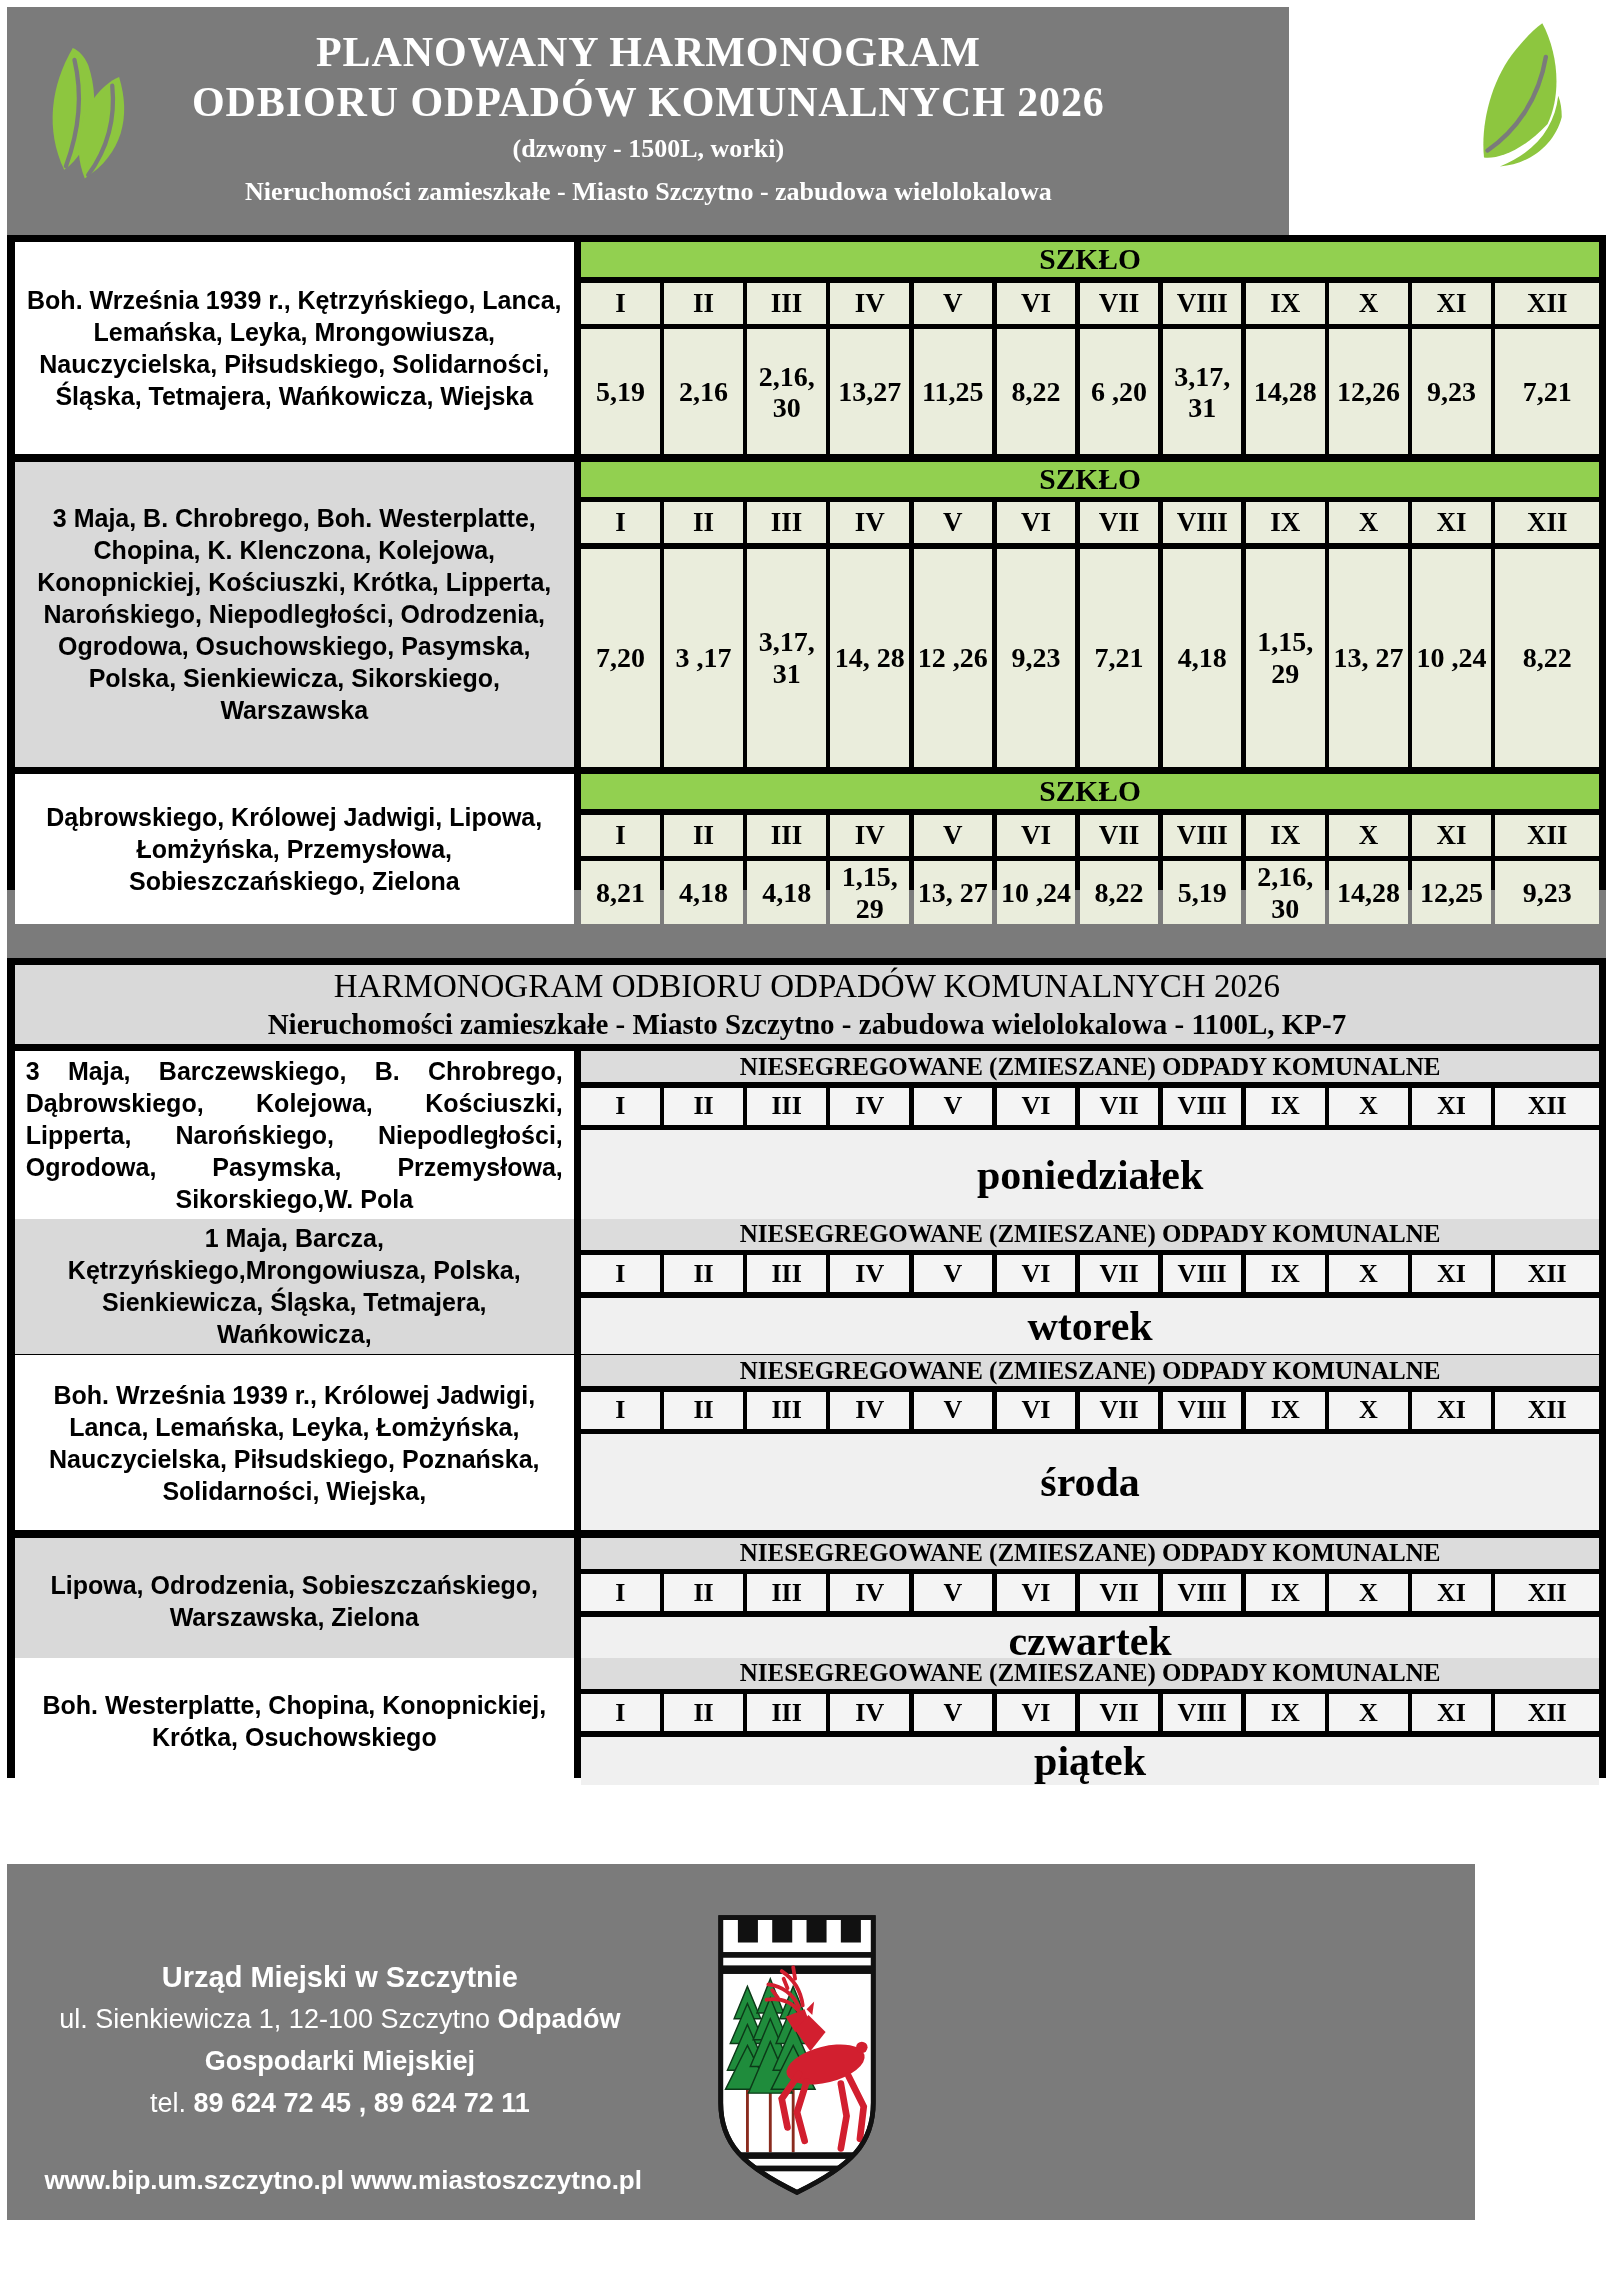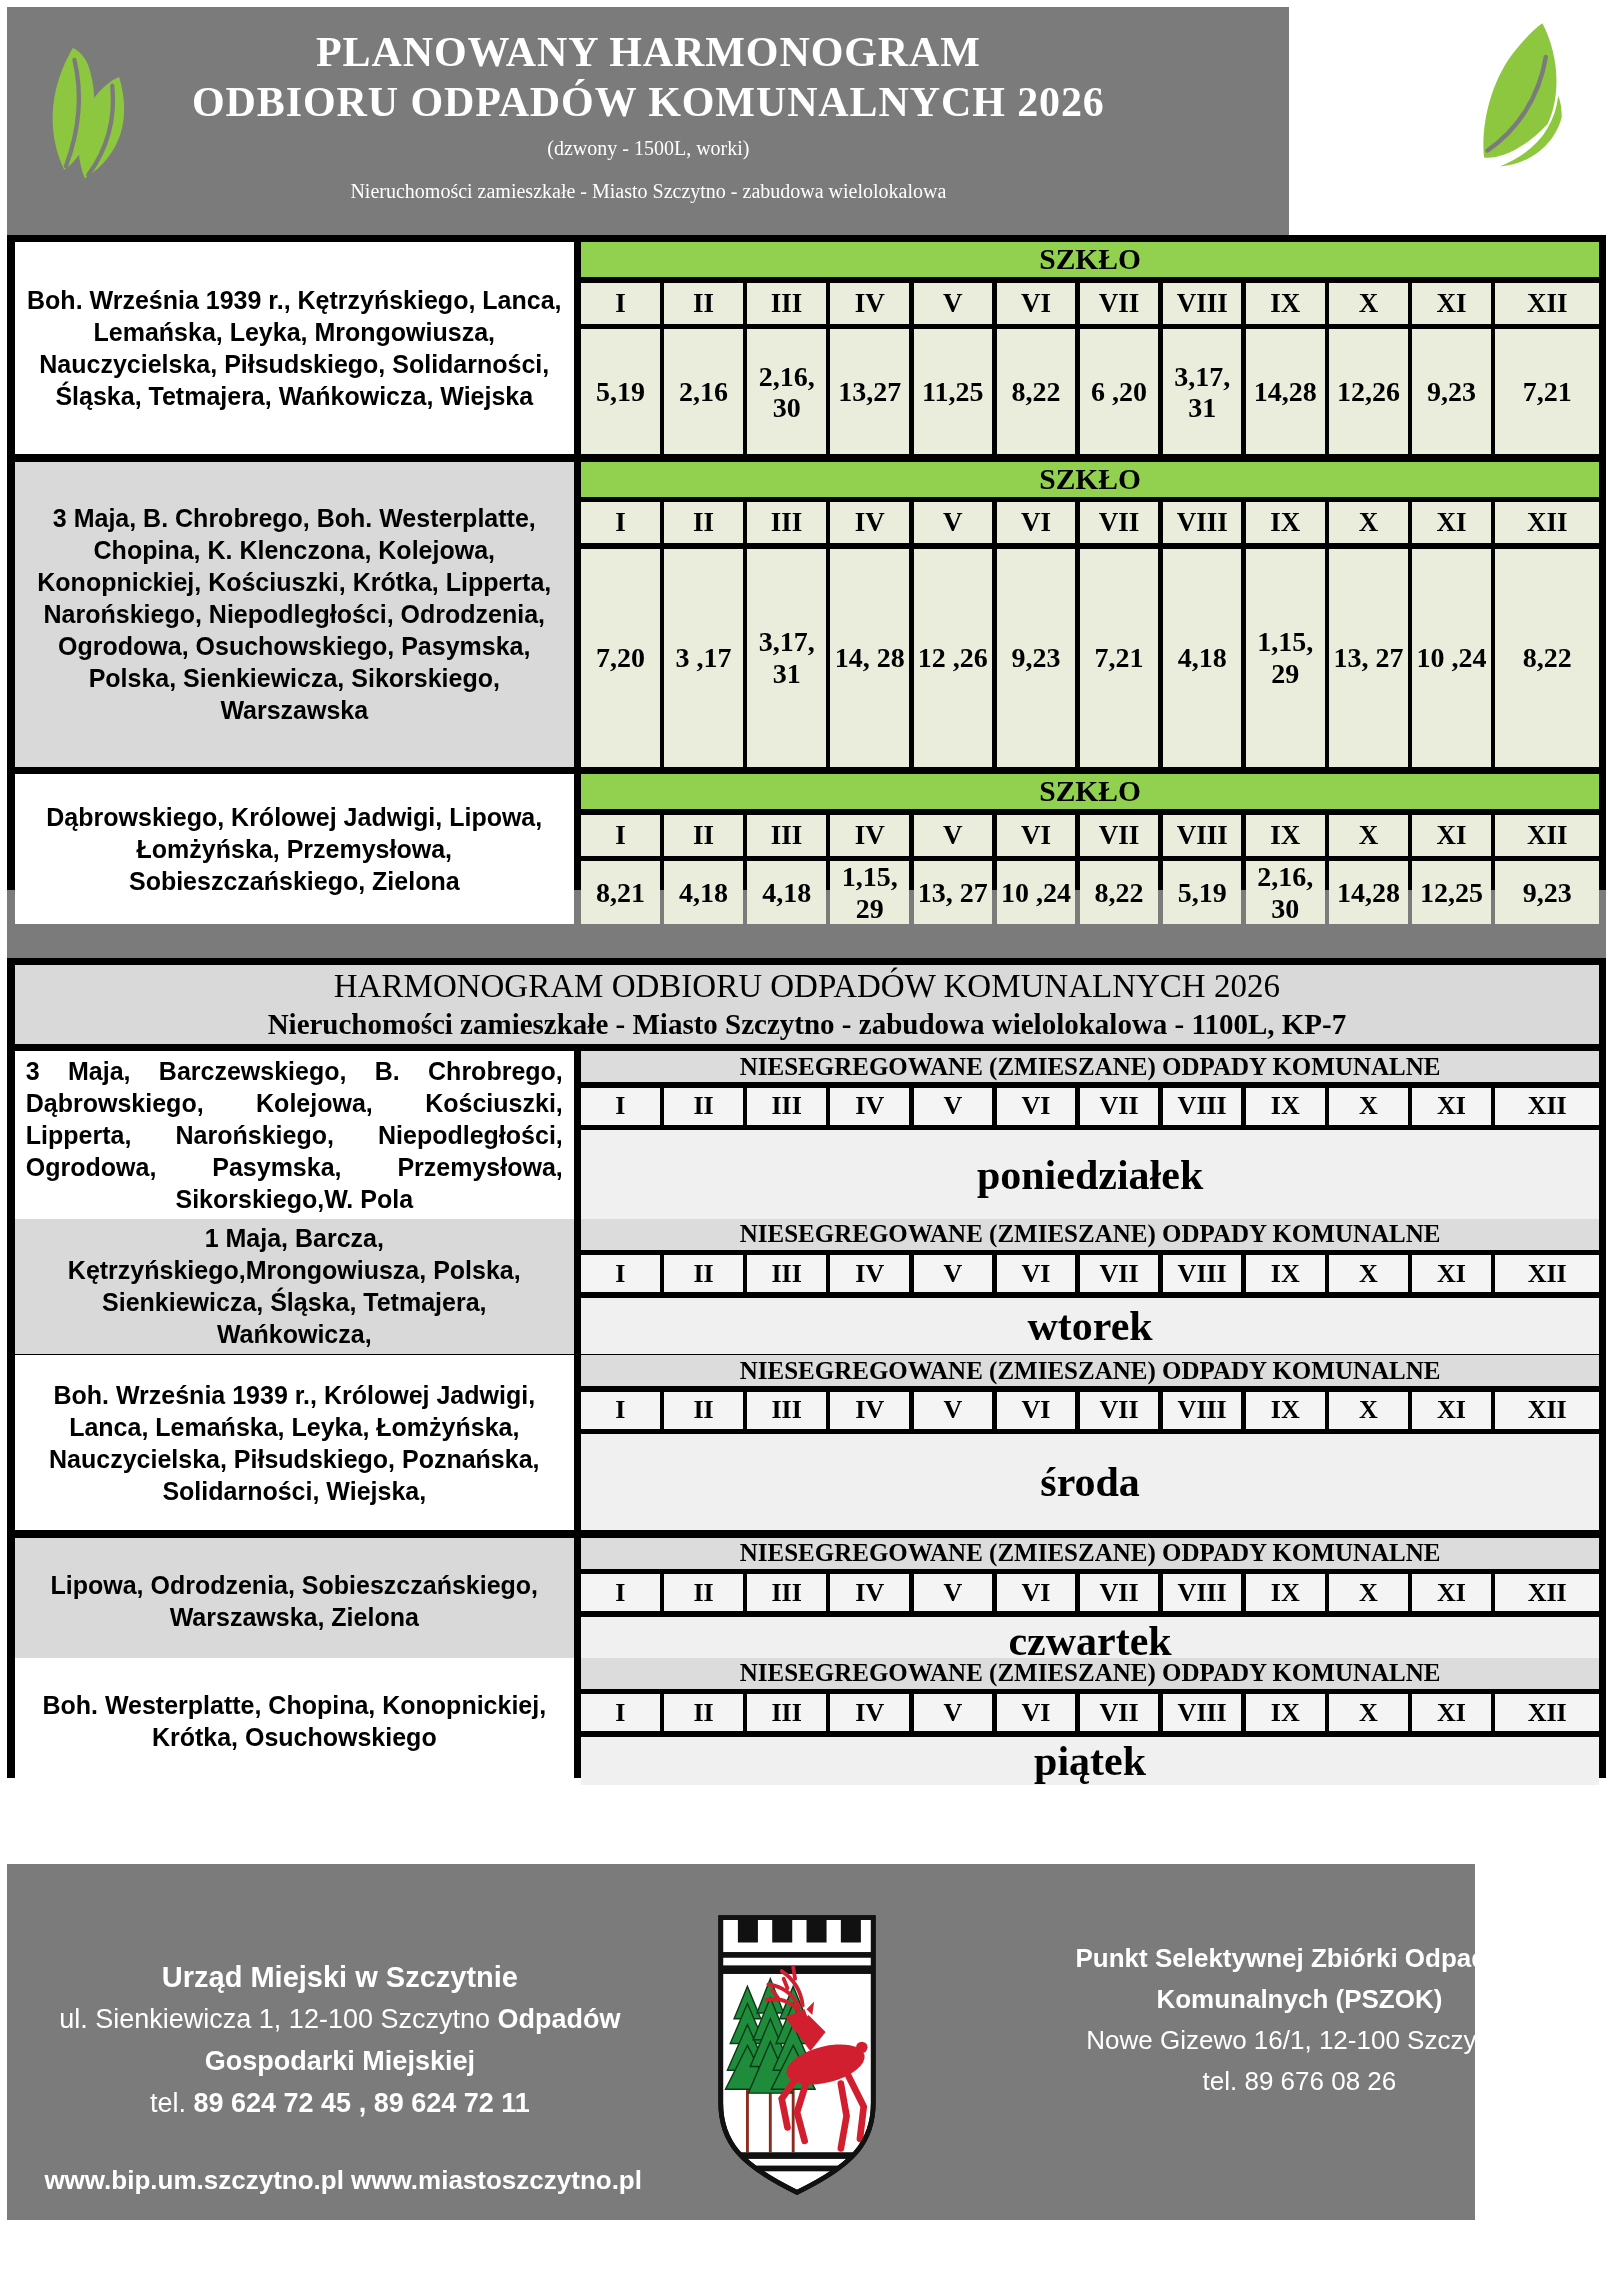--- a/index.html
+++ b/index.html
@@ -5,21 +5,21 @@
 <style>
   html,body { margin:0; padding:0; background:#fff; }
   .page { position:relative; width:1613px; height:2290px; background:#fff;
           font-family:"Liberation Serif", serif; overflow:hidden; }
 
   
   .hdr { position:absolute; left:7.4px; top:7.4px; width:1282px; height:228px;
          background:var(--page-gray,#7b7b7b); color:#fff; text-align:center;
          padding-top:20px; box-sizing:border-box; }
   .hdr .tl  { font-weight:bold; font-size:42px; line-height:50px; letter-spacing:0.9px; }
-  .hdr .sub { font-weight:normal; font-size:20px; line-height:43px; }
+  .hdr .sub { font-weight:bold; font-size:26px; line-height:43px; }
   .leaf { position:absolute; }
   .leaf-left  { left:28px;  top:32px; width:103px; height:150px; }
   .leaf-right { left:1466px; top:11px; width:98px; height:159px; }
   .leaf-fill { fill:var(--accent-green,#8dc63f); }
   .leaf-vein { fill:none; stroke:var(--page-gray,#7b7b7b); stroke-width:5; stroke-linecap:round; }
 
   
   .content { position:absolute; left:7.4px; top:235px; width:1599px; box-sizing:border-box; }
   .blacktbl { background:#000; padding:7.4px; display:flex; flex-direction:column; gap:7.4px; box-sizing:border-box; }
   .trow { display:grid; grid-template-columns:559px 1fr; gap:7.4px; }
@@ -383,21 +383,15 @@
           <path d="M100,178 L90,210 L98,240"></path>
           <path d="M144,172 L160,204 L156,238"></path>
           <path d="M136,180 L142,214 L136,248"></path>
         </g>
         <rect class="ink" x="10" y="252" width="160" height="7"></rect>
         <rect class="ink" x="10" y="266" width="160" height="6"></rect>
       </g>
       <path d="M10,6 H170 V200 C170,242 148,266 90,294 C32,266 10,242 10,200 Z" fill="none" stroke="#111" stroke-width="5"></path>
     </svg>
 
-    <div class="fright">
-      <div class="b">Punkt Selektywnej Zbiórki Odpadów</div>
-      <div class="b">Komunalnych (PSZOK)</div>
-      <div>Nowe Gizewo 16/1, 12-100 Szczytno</div>
-      <div>tel. 89 676 08 26</div>
-    </div>
   </div>
 </div>
 
 
 </body></html>

